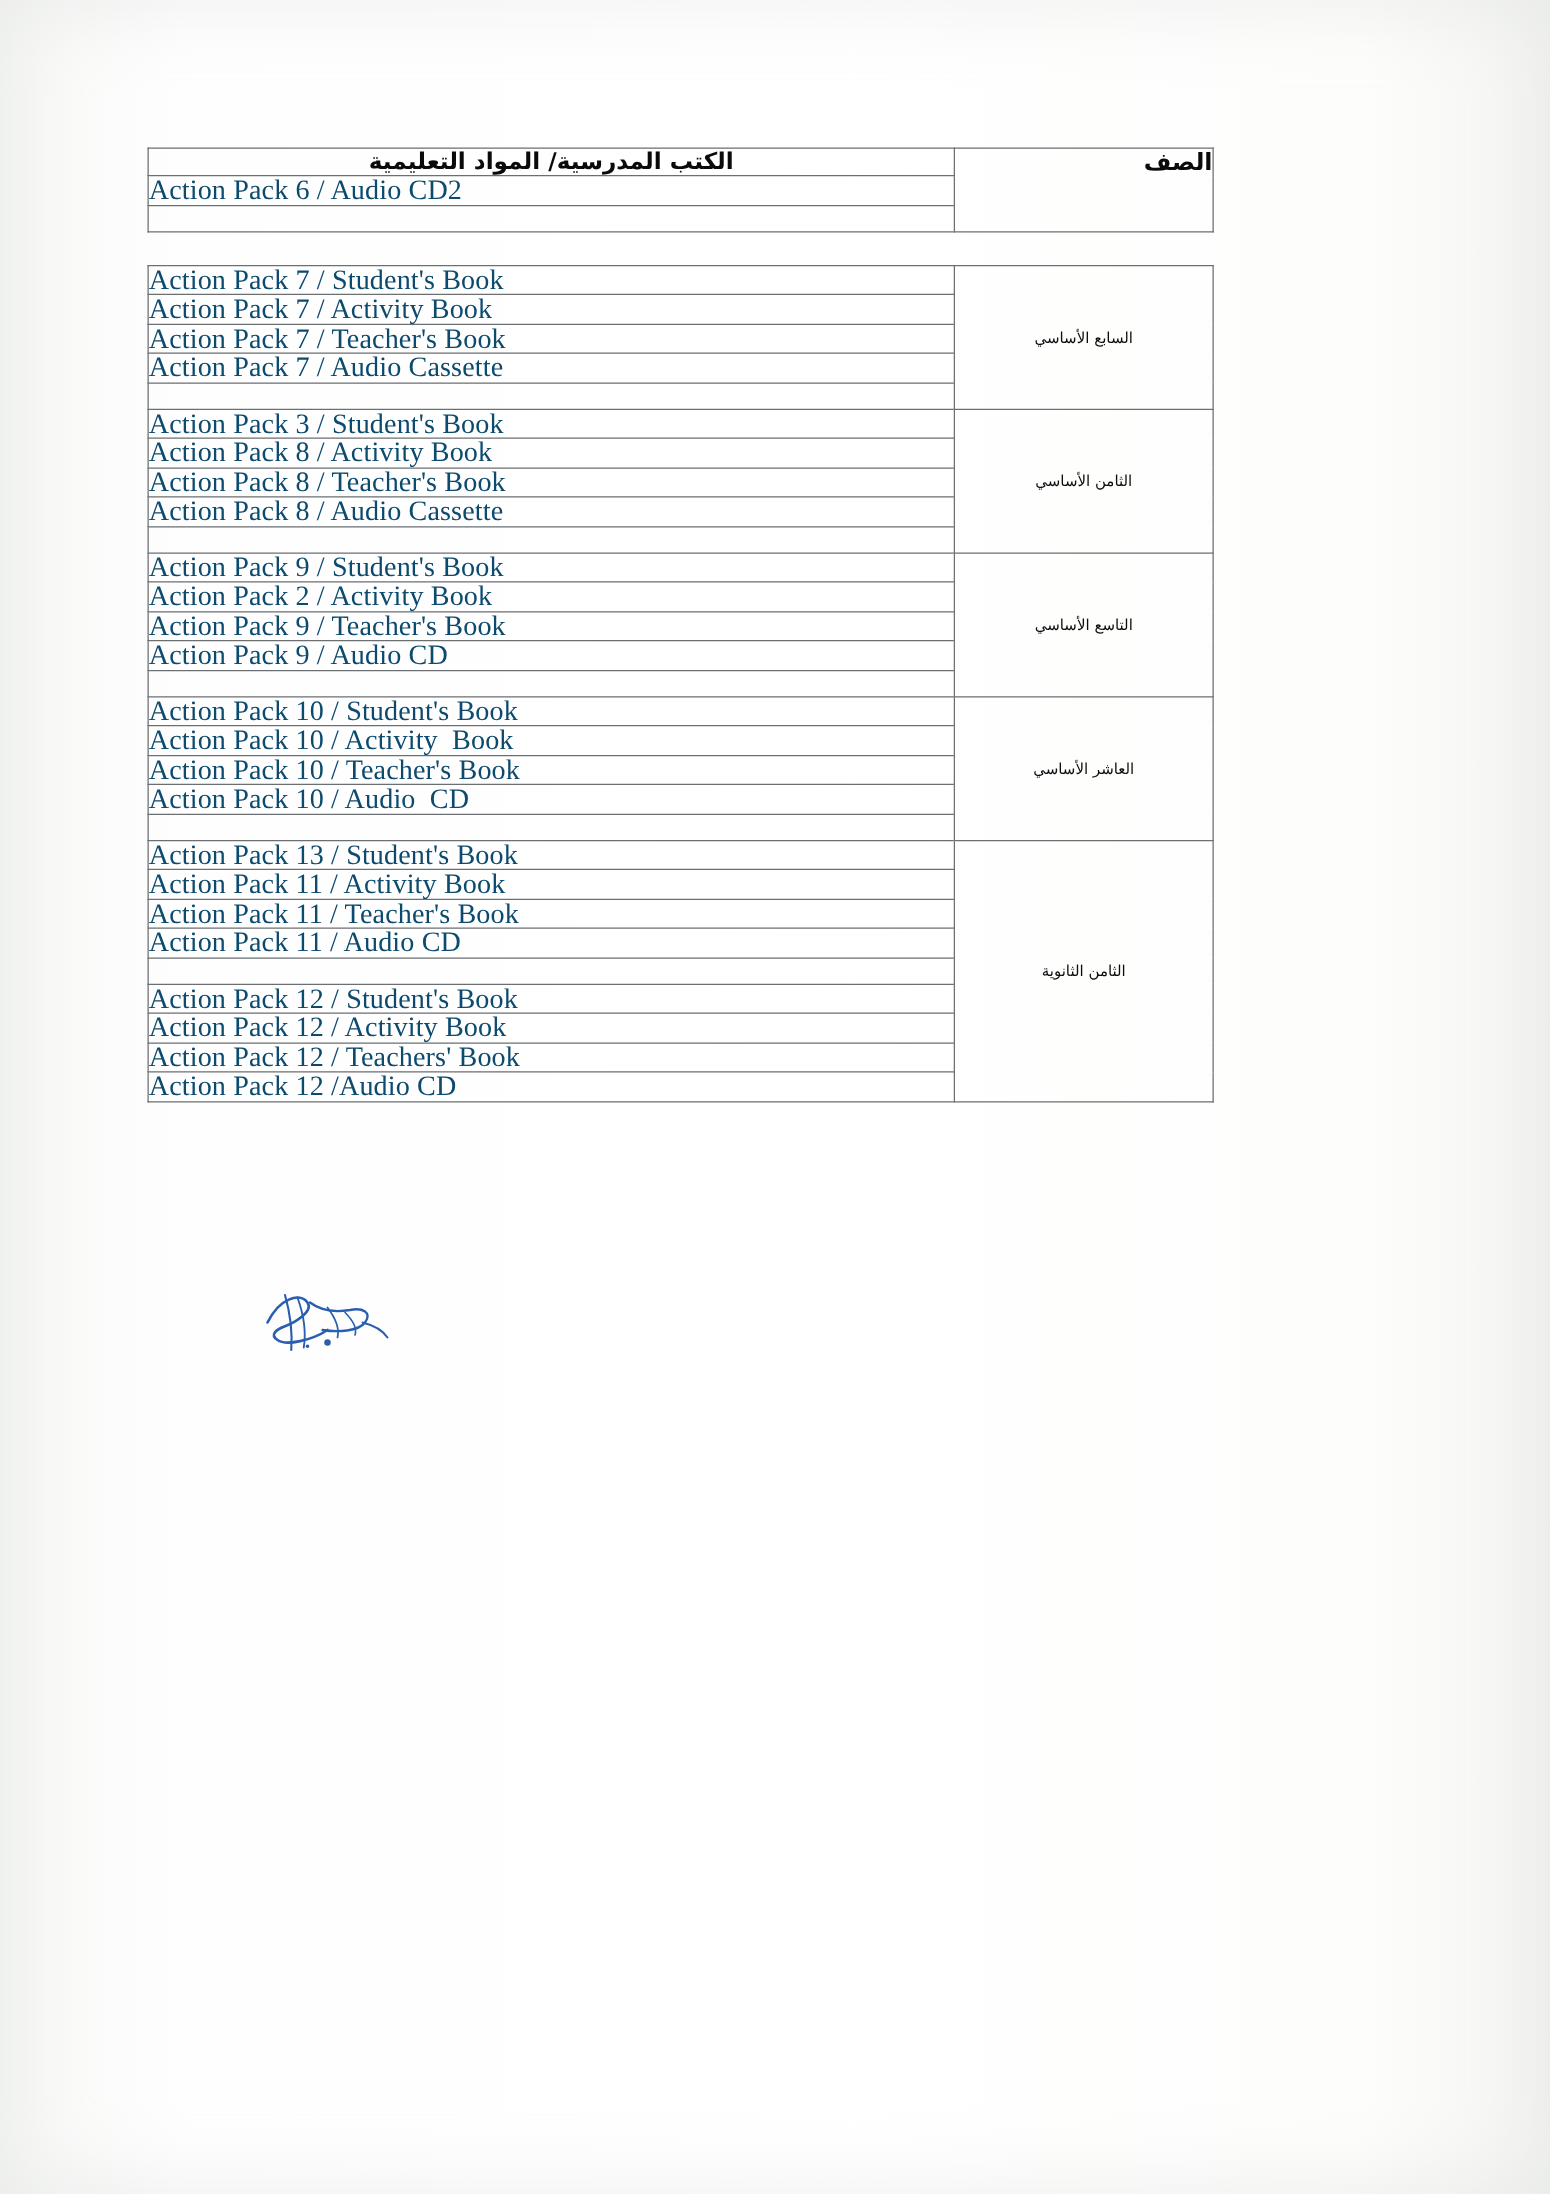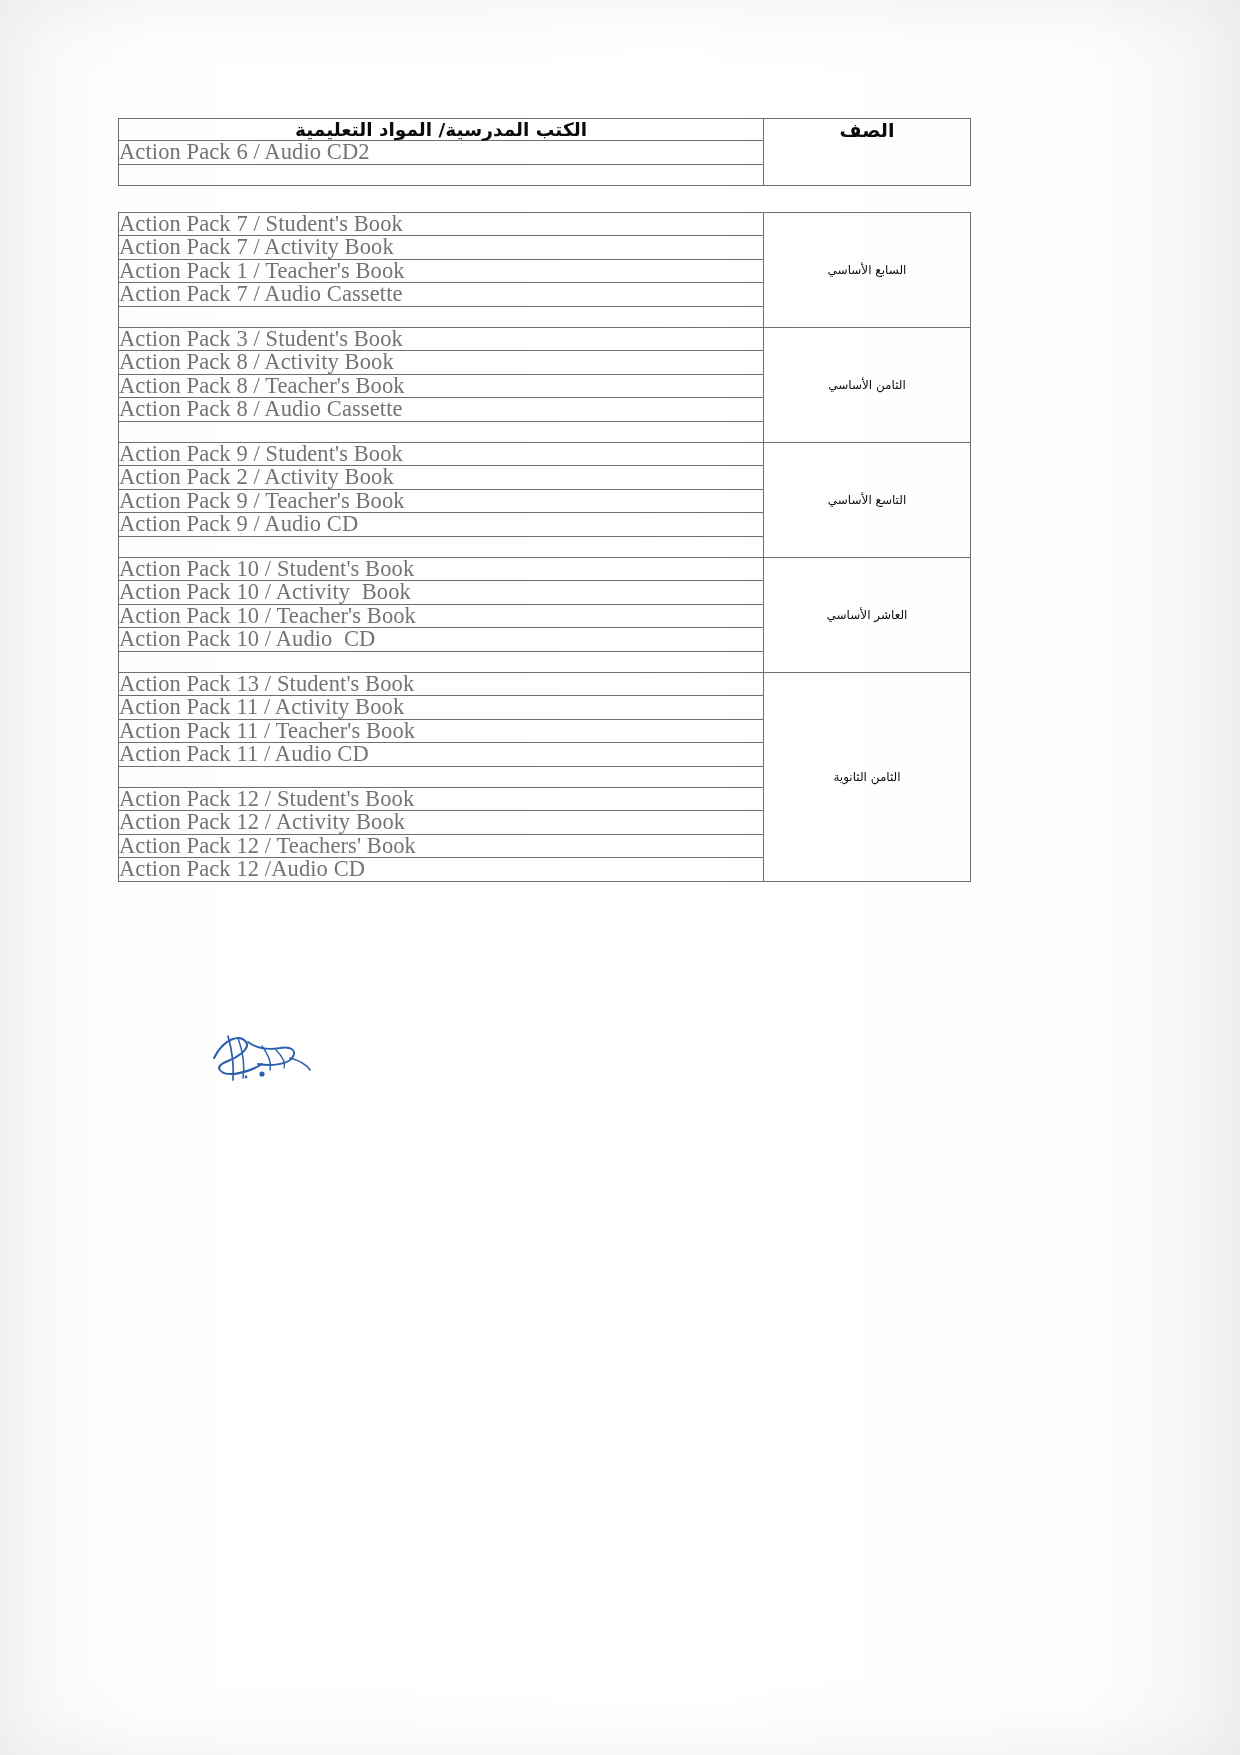--- a/index.html
+++ b/index.html
@@ -44,21 +44,21 @@
     vertical-align:middle;
     background:transparent;
     margin-top:20px;
   }
   col.c-books{width:645px;}
   col.c-grade{width:207px;}
 
   .bookcell{
     font-size:22.5px;
     line-height:1;
-    color:#737373;
+    color:#0c4a6e;
     padding:3px 0 4px 12px;
     height:20px;
     white-space:pre;
     text-align:left;
     letter-spacing:.1px;
   }
   .spacer{
     height:20px;
     padding:3px 0 4px 12px;
   }
@@ -75,21 +75,21 @@
     direction:rtl;
     text-align:center;
     font-weight:bold;
     font-size:18.5px;
     color:#0a0a0a;
     padding:6px 10px 7px;
   }
   .hdr-grade{
     font-family:"DejaVu Sans", sans-serif;
     direction:rtl;
-    text-align:center;
+    text-align:right;
     font-weight:bold;
     font-size:19px;
     color:#0a0a0a;
     padding:6px 10px 7px;
   }
   .gap{
     height:26px;
   }
   .signature{
     position:absolute;
@@ -133,21 +133,21 @@
         </colgroup>
       <tbody>
           <tr>
             <td class="bookcell">Action Pack 7 / Student's Book</td>
             <td class="gradecell" rowspan="5">السابع الأساسي</td>
           </tr>
           <tr>
             <td class="bookcell">Action Pack 7 / Activity Book</td>
           </tr>
           <tr>
-            <td class="bookcell">Action Pack 1 / Teacher's Book</td>
+            <td class="bookcell">Action Pack 7 / Teacher's Book</td>
           </tr>
           <tr>
             <td class="bookcell">Action Pack 7 / Audio Cassette</td>
           </tr>
           <tr>
             <td class="spacer"></td>
           </tr>
           <tr>
             <td class="bookcell">Action Pack 3 / Student's Book</td>
             <td class="gradecell" rowspan="5">الثامن الأساسي</td>

